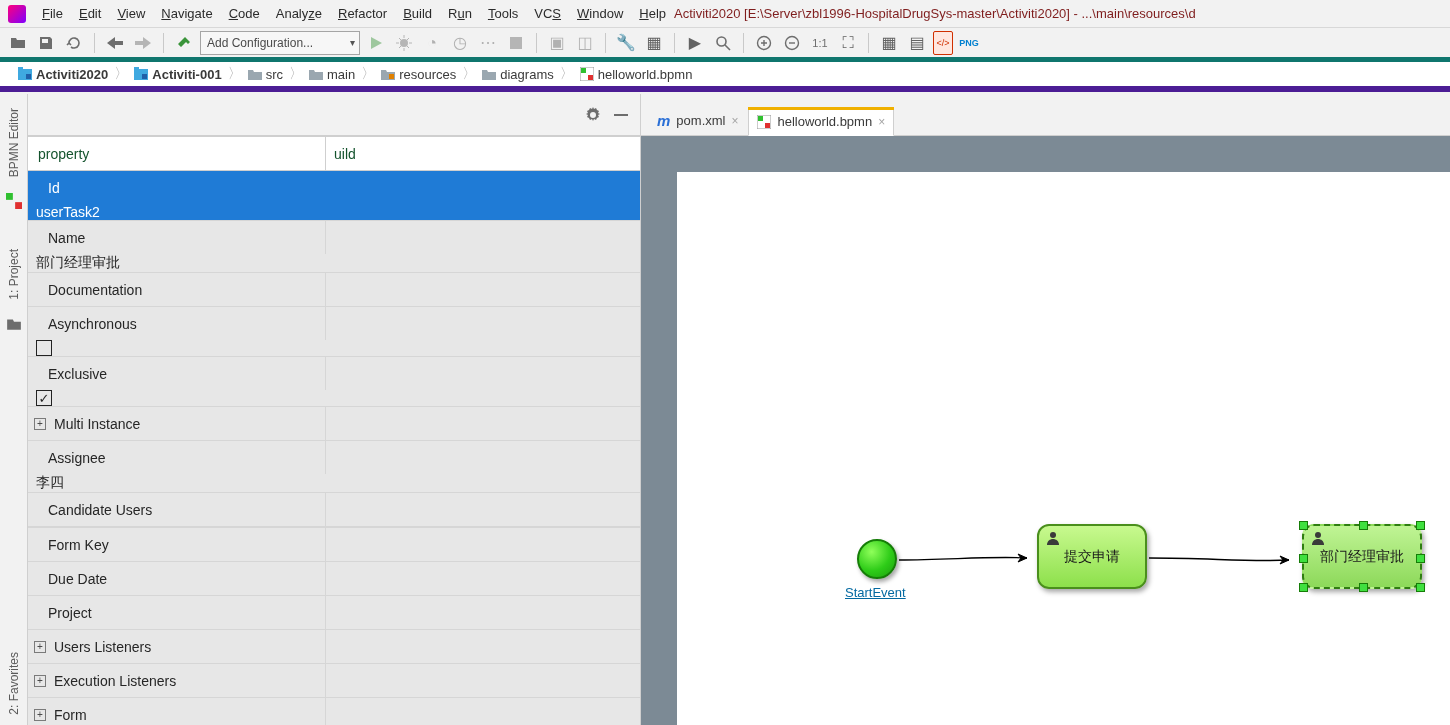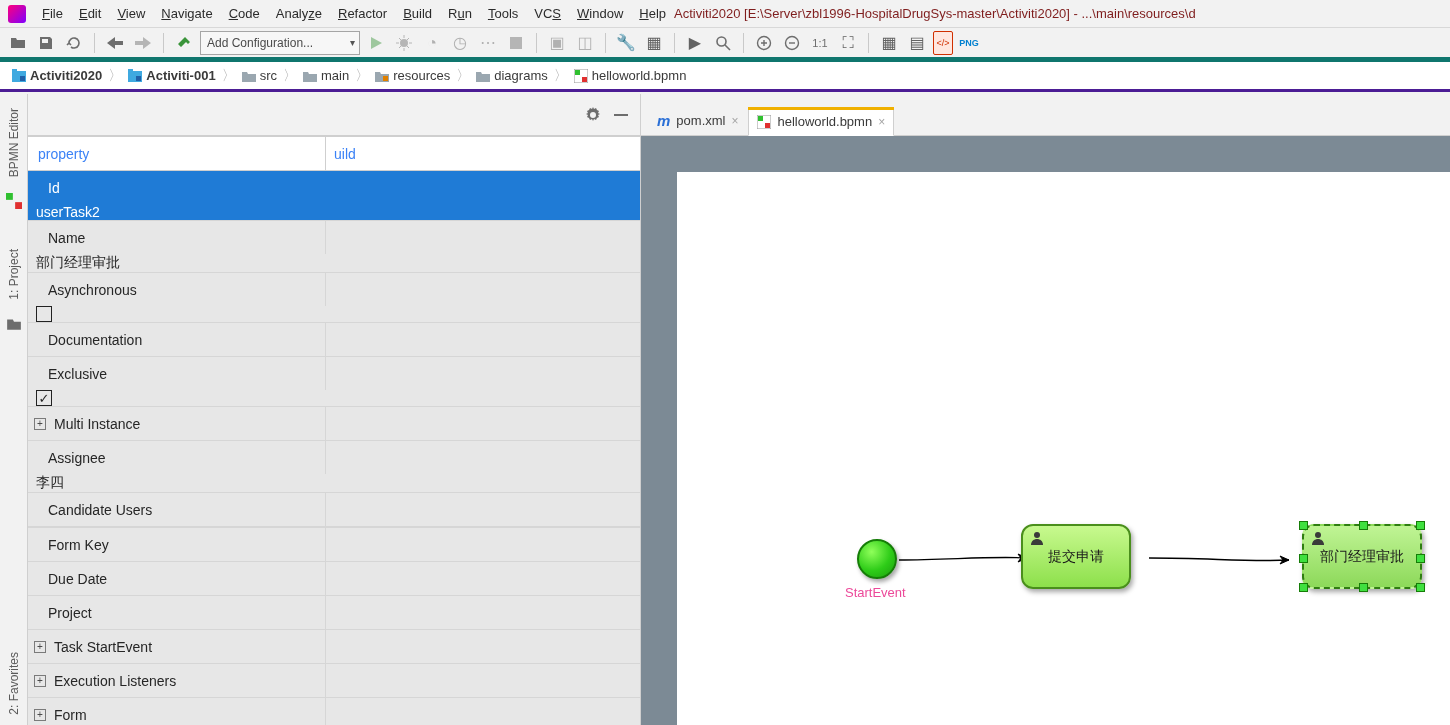--- a/index.html
+++ b/index.html
@@ -11,37 +11,37 @@
   .menu-item u { text-decoration: underline; }
   .title-path { color: #7f1d1d; white-space: nowrap; overflow: hidden; }
   
   .toolbar { display: flex; align-items: center; height: 34px; padding: 0 6px; background: #f2f2f2; border-bottom: 5px solid #0f766e; gap: 4px; }
   .tool-btn { width: 24px; height: 24px; display:flex; align-items:center; justify-content:center; color:#636363; border-radius:2px; }
   .tool-sep { width:1px; height:20px; background:#c9c9c9; margin:0 4px; }
   .run-config { height:24px; min-width:160px; border:1px solid #a5a5a5; background:#f7f7f7; font-size:12px; padding:0 20px 0 6px; display:flex; align-items:center; color:#4a4a4a; position:relative; }
   .run-config::after { content:"▾"; position:absolute; right:4px; font-size:10px; color:#555; }
   .tool-disabled { opacity: .45; }
   
-  .breadcrumb { display:flex; align-items:center; height:30px; padding:0 8px; background:#fff; border-bottom:3px solid #4c1d95; font-size:13px; color:#3a3a3a;text-align:center; }
+  .breadcrumb { display:flex; align-items:center; height:30px; padding:0 14px; background:#fff; border-bottom:6px solid #4c1d95; font-size:13px; color:#3a3a3a;text-align:center; }
   .crumb { display:flex; align-items:center; gap:4px; padding:2px 4px; }
   .crumb-ico { width:14px; height:14px; }
   .crumb-sep { color:#b0b0b0; margin:0 2px; font-size:14px; }
   
   .left-gutter { position:absolute; left:0; top:94px; bottom:0; width:28px; background:#f2f2f2; border-right:1px solid #cfcfcf; display:flex; flex-direction:column; align-items:center; }
   .gutter-tab { writing-mode: vertical-rl; transform: rotate(180deg); font-size:12px; color:#5a5a5a; padding:10px 2px; cursor:default; }
   .gutter-ico { width:16px; height:16px; margin-top:6px; }
   
   .main { position:absolute; left:28px; right:0; top:94px; bottom:0; display:flex; }
   .panel-left { width:613px; display:flex; flex-direction:column; border-right:1px solid #cfcfcf; background:#e7e7e7; }
   .panel-left-head { height:42px; display:flex; align-items:center; justify-content:flex-end; gap:10px; padding:0 10px; background:#f2f2f2; border-bottom:1px solid #cfcfcf; }
   .head-btn { width:18px; height:18px; color:#5a5a5a; display:flex; align-items:center; justify-content:center; }
   
   .prop-table { flex:1; background:#e7e7e7; overflow:auto; }
   .prop-head, .prop-row { display:flex; font-size:14px; }
-  .prop-head { background:#fff; border-top:1px solid #cfcfcf; border-bottom:1px solid #cfcfcf; color:#3b82f6; }
+  .prop-head { background:#fff; border-top:1px solid #cfcfcf; border-bottom:1px solid #cfcfcf; color:#14532d; }
   .col-key { width:298px; display:flex; align-items:center; padding-left:10px; height:33px; }
   .col-val { flex:1; display:flex; align-items:center; padding-left:8px; height:33px; }
   .prop-head .col-key { border-right:1px solid #cfcfcf; }
   .prop-row { border-bottom:1px solid #d6d6d6; background:#e7e7e7; color:#262626;flex-direction:column; }
   .prop-row .col-key { border-right:1px solid #d6d6d6; padding-left:20px; gap:6px; }
   .row-selected { background:#1f7bd6; color:#fff; }
   .row-selected .col-key { border-right:1px solid #1f7bd6; }
   .exp-box { width:12px; height:12px; border:1px solid #7a7a7a; display:flex; align-items:center; justify-content:center; font-size:10px; color:#4a4a4a; margin-left:-14px; margin-right:2px; line-height:1; }
   .chk { width:16px; height:16px; border:1.5px solid #222; display:flex; align-items:center; justify-content:center; }
   .chk .tick { font-size:13px; line-height:1; }
@@ -49,21 +49,21 @@
   .panel-right { flex:1; display:flex; flex-direction:column; background:#7c8a95; }
   .editor-tabs { height:42px; display:flex; align-items:flex-end; padding-left:8px; background:#f2f2f2; border-bottom:1px solid #cfcfcf; gap:2px; }
   .etab { display:flex; align-items:center; gap:6px; padding:6px 8px 6px 8px; font-size:13px; color:#3a3a3a; }
   .etab.active { background:#fff; border:1px solid #cfcfcf; border-bottom:1px solid #fff; position:relative; top:1px; }
   .etab.active::before { content:""; position:absolute; top:-1px; left:-1px; right:-1px; height:3px; background:#f0b000; }
   .etab-close { color:#a5a5a5; font-size:12px; }
   .canvas-wrap { flex:1; padding:36px 0 0 36px; background:#7c8a95; overflow:hidden; }
   .canvas { width:100%; height:100%; background:#fff; position:relative; }
   
   .start-event { position:absolute; width:40px; height:40px; border-radius:50%; background:radial-gradient(circle at 35% 30%, #8fff5a 0%, #2ecc18 55%, #1a9e0c 100%); border:2px solid #167d08; box-shadow:2px 3px 4px rgba(0,0,0,.35); }
-  .start-label { position:absolute; font-size:13px; color:#ec4899; }
+  .start-label { position:absolute; font-size:13px; color:#0369a1;text-decoration:underline; }
   .task { position:absolute; width:110px; height:65px; border-radius:12px; background:linear-gradient(#c8f98f,#8de04b); border:2px solid #4a8f1c; box-shadow:2px 3px 5px rgba(0,0,0,.35); display:flex; align-items:center; justify-content:center; font-size:14px; color:#1a1a1a; }
   .task .user-ico { position:absolute; left:6px; top:4px; }
   .task.selected { border:2px dashed #2f7e11; background:linear-gradient(#c0f495,#8dd95a); }
   .sel-handle { position:absolute; width:9px; height:9px; background:#3fe03f; border:1px solid #167d08; }
   .flow { position:absolute; stroke:#000; fill:none; }
 </style>
 </head>
 <body>
 
 <div class="menubar">
@@ -276,31 +276,31 @@
             <div class="col-val">userTask2</div>
           </div>
           <div class="prop-row">
             <div class="col-key">
               <span>Name</span>
             </div>
             <div class="col-val">部门经理审批</div>
           </div>
           <div class="prop-row">
             <div class="col-key">
+              <span>Documentation</span>
+            </div>
+            <div class="col-val"></div>
+          </div>
+          <div class="prop-row">
+            <div class="col-key">
               <span>Asynchronous</span>
             </div>
             <div class="col-val">
               <div class="chk"></div>
             </div>
-          </div>
-          <div class="prop-row">
-            <div class="col-key">
-              <span>Documentation</span>
-            </div>
-            <div class="col-val"></div>
           </div>
           <div class="prop-row">
             <div class="col-key">
               <span>Exclusive</span>
             </div>
             <div class="col-val">
               <div class="chk">
                 <span class="tick">✓</span>
               </div>
             </div>
@@ -341,21 +341,21 @@
           </div>
           <div class="prop-row">
             <div class="col-key">
               <span>Project</span>
             </div>
             <div class="col-val"></div>
           </div>
           <div class="prop-row">
             <div class="col-key" style="padding-left: 20px;">
               <div class="exp-box">+</div>
-              <span>Task StartEvent</span>
+              <span>Users Listeners</span>
             </div>
             <div class="col-val"></div>
           </div>
           <div class="prop-row">
             <div class="col-key" style="padding-left: 20px;">
               <div class="exp-box">+</div>
               <span>Execution Listeners</span>
             </div>
             <div class="col-val"></div>
           </div>
@@ -391,21 +391,21 @@
       <div class="canvas">
 
         <div class="start-event" style="left:180px; top:367px;"></div>
         <div class="start-label" style="left:168px; top:413px;">StartEvent</div>
 
         <svg class="flow" style="left:222px; top:380px;" width="142" height="20" viewBox="0 0 142 20">
           <path d="M0 8 C50 8 90 4 128 6" stroke-width="1.4"></path>
           <path d="M128 6 l-9 -4 l3 4 l-3 4 z" fill="#000"></path>
         </svg>
 
-        <div class="task" style="left:344px; top:352px;">
+        <div class="task" style="left:360px; top:352px;">
           <svg class="user-ico" width="16" height="16" viewBox="0 0 16 16">
               <circle cx="8" cy="5" r="3" fill="#3a3a3a"></circle>
               <path d="M2 15c0-4 3-6 6-6s6 2 6 6z" fill="#3a3a3a"></path>
             </svg>
           <span>提交申请</span>
         </div>
 
         <svg class="flow" style="left:472px; top:380px;" width="154" height="20" viewBox="0 0 154 20">
           <path d="M0 6 C60 6 100 10 140 8" stroke-width="1.4"></path>
           <path d="M140 8 l-9 -4 l3 4 l-3 4 z" fill="#000"></path>

